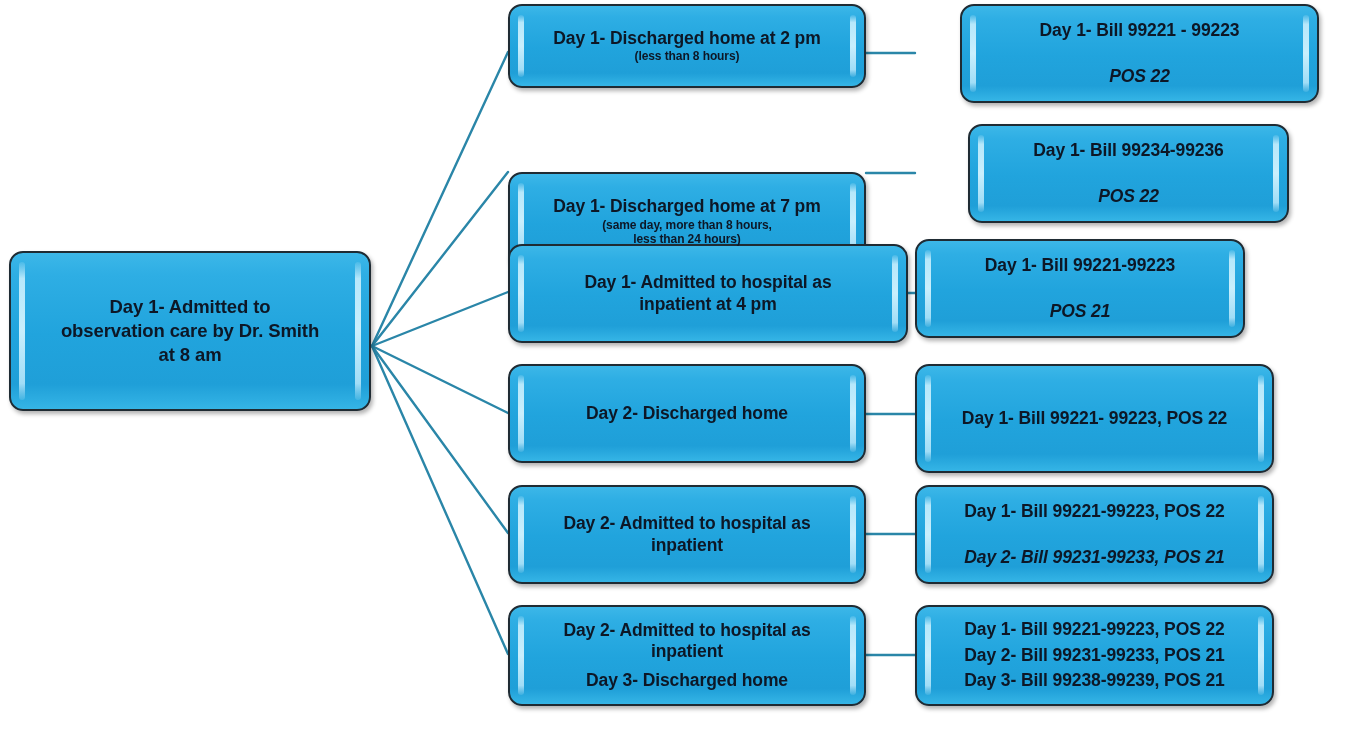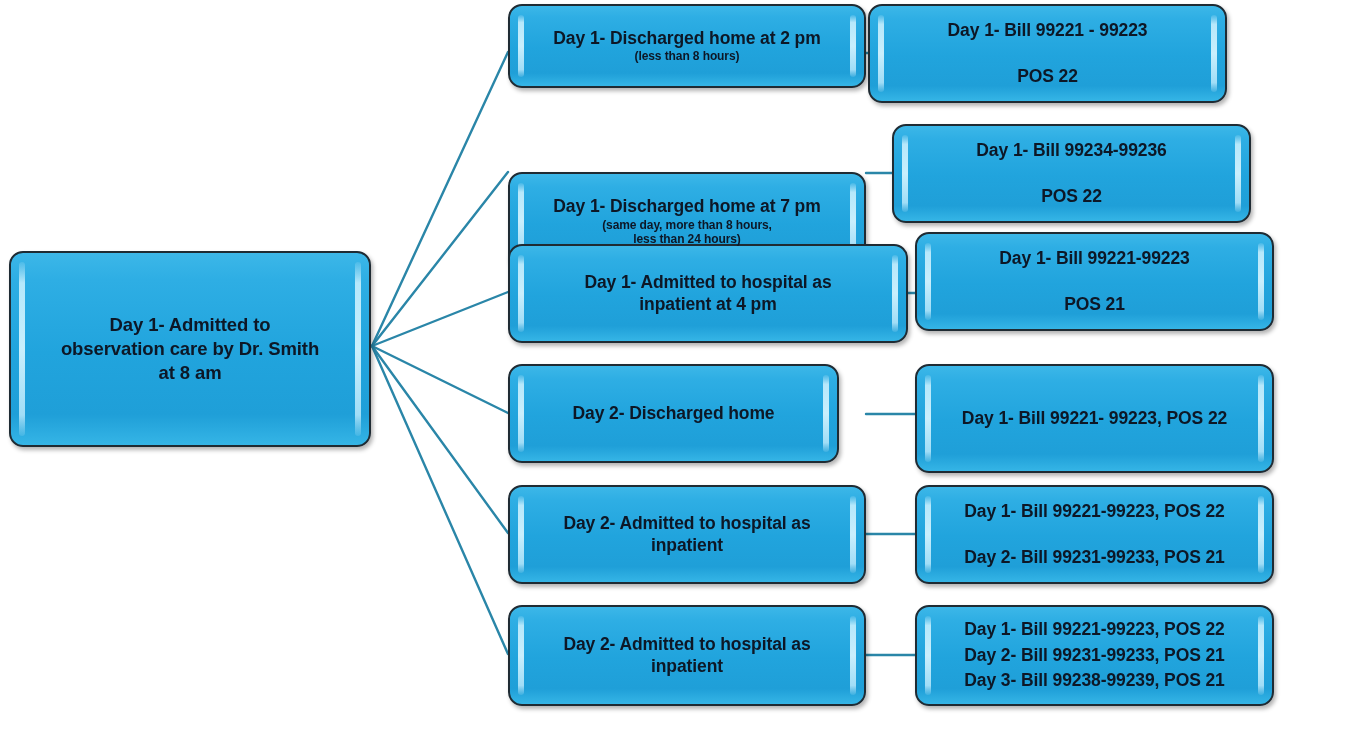--- a/index.html
+++ b/index.html
@@ -81,21 +81,21 @@
   .line.sub  { font-size: 12px; }
   .line.sp   { margin-top: 7px; }
   .line.sp2  { margin-top: 4px; }
 
   
   #root-node .line { font-size: 18.5px; }
   #root-node .node-text { padding: 0 10px; line-height: 1.3; }
 
   
   .col-right .line { font-size: 17.5px; }
-  .col-right .line.sp { margin-top: 25px; }
+  .col-right .line.sp { margin-top: 25px; font-style: italic; }
 </style>
 </head>
 <body>
 
 <div id="canvas">
 
   <svg id="connectors" viewBox="0 0 1360 730" width="1360" height="730">
     <g stroke="#2A86A8" stroke-width="2.4" fill="none" stroke-linecap="round">
 
       <line x1="372" y1="346" x2="508" y2="52"></line>
@@ -107,69 +107,69 @@
 
       <line x1="866" y1="53" x2="915" y2="53"></line>
       <line x1="866" y1="173" x2="915" y2="173"></line>
       <line x1="866" y1="293" x2="915" y2="293"></line>
       <line x1="866" y1="414" x2="915" y2="414"></line>
       <line x1="866" y1="534" x2="915" y2="534"></line>
       <line x1="866" y1="655" x2="915" y2="655"></line>
     </g>
   </svg>
 
-  <div class="node" id="root-node" style="left:9px; top:251px; width:362px; height:196px;">
+  <div class="node" id="root-node" style="left:9px; top:251px; width:362px; height:160px;">
     <div class="node-text">
       <span class="line">Day 1- Admitted to</span>
       <span class="line">observation care by Dr. Smith</span>
       <span class="line">at 8 am</span>
     </div>
   </div>
 
   <div class="node col-mid" style="left:508px; top:4px; width:358px; height:84px;">
     <div class="node-text">
       <span class="line">Day 1- Discharged home at 2 pm</span>
       <span class="line sub">(less than 8 hours)</span>
     </div>
   </div>
-  <div class="node col-right" style="left:868px; top:4px; width:359px; height:99px;">
+  <div class="node col-right" style="left:960px; top:4px; width:359px; height:99px;">
     <div class="node-text">
       <span class="line">Day 1- Bill 99221 - 99223</span>
       <span class="line sp">POS 22</span>
     </div>
   </div>
 
   <div class="node col-mid" style="left:508px; top:124px; width:358px; height:99px;margin-top:48px;">
     <div class="node-text">
       <span class="line">Day 1- Discharged home at 7 pm</span>
       <span class="line sub">(same day, more than 8 hours,</span>
       <span class="line sub">less than 24 hours)</span>
     </div>
   </div>
-  <div class="node col-right" style="left:892px; top:124px; width:359px; height:99px;">
+  <div class="node col-right" style="left:968px; top:124px; width:321px; height:99px;">
     <div class="node-text">
       <span class="line">Day 1- Bill 99234-99236</span>
       <span class="line sp">POS 22</span>
     </div>
   </div>
 
   <div class="node col-mid" style="left:508px; top:244px; width:400px; height:99px;">
     <div class="node-text">
       <span class="line">Day 1- Admitted to hospital as</span>
       <span class="line">inpatient at 4 pm</span>
     </div>
   </div>
-  <div class="node col-right" style="left:915px; top:232px; width:359px; height:99px;">
+  <div class="node col-right" style="left:915px; top:239px; width:330px; height:99px;">
     <div class="node-text">
       <span class="line">Day 1- Bill 99221-99223</span>
       <span class="line sp">POS 21</span>
     </div>
   </div>
 
-  <div class="node col-mid" style="left:508px; top:364px; width:331px; height:99px;">
+  <div class="node col-mid" style="left:508px; top:364px; width:358px; height:99px;">
     <div class="node-text">
       <span class="line">Day 2- Discharged home</span>
     </div>
   </div>
   <div class="node col-right" style="left:915px; top:364px; width:359px; height:109px;">
     <div class="node-text">
       <span class="line">Day 1- Bill 99221- 99223, POS 22</span>
     </div>
   </div>
 
@@ -183,20 +183,21 @@
     <div class="node-text">
       <span class="line">Day 1- Bill 99221-99223, POS 22</span>
       <span class="line sp">Day 2- Bill 99231-99233, POS 21</span>
     </div>
   </div>
 
   <div class="node col-mid" style="left:508px; top:605px; width:358px; height:101px;">
     <div class="node-text">
       <span class="line">Day 2- Admitted to hospital as</span>
       <span class="line">inpatient</span>
+      <span class="line sp">Day 3- Discharged home</span>
     </div>
   </div>
   <div class="node col-right" style="left:915px; top:605px; width:359px; height:101px;">
     <div class="node-text">
       <span class="line">Day 1- Bill 99221-99223, POS 22</span>
       <span class="line sp2">Day 2- Bill 99231-99233, POS 21</span>
       <span class="line sp2">Day 3- Bill 99238-99239, POS 21</span>
     </div>
   </div>
 

